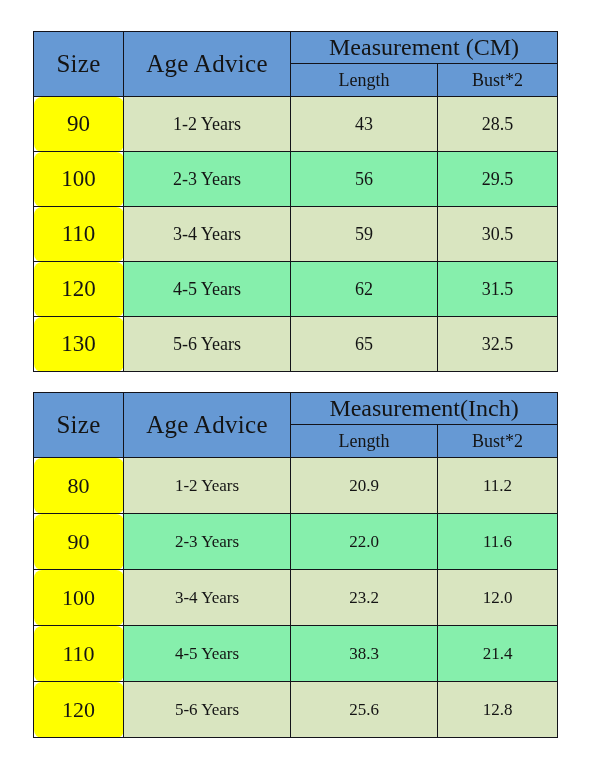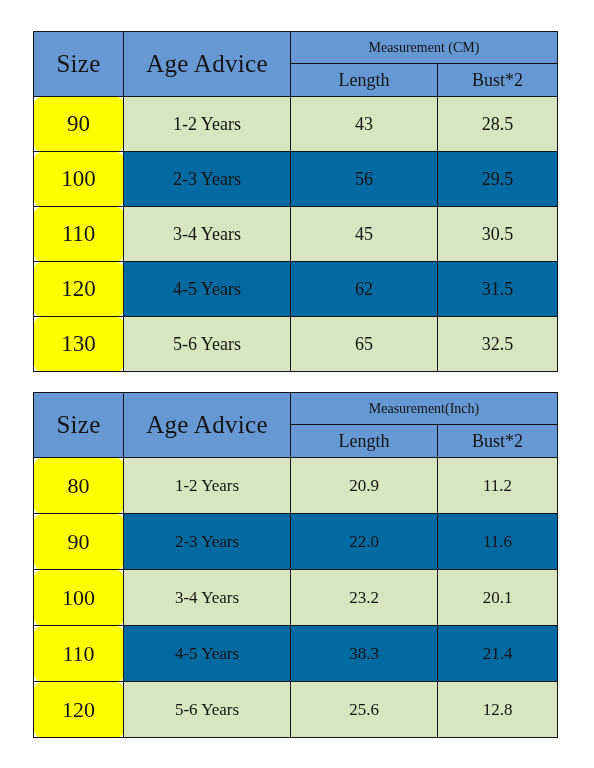--- a/index.html
+++ b/index.html
@@ -42,33 +42,33 @@
 
   
   .hd {
     background: #6699d4;
   }
   .hd-size, .hd-age {
     font-size: 25px;
     letter-spacing: 0.3px;
   }
   .hd-meas {
-    font-size: 14px;
+    font-size: 24px;
     height: 31px;
   }
   .hd-sub {
     font-size: 18px;
     height: 32px;
   }
   #table-cm .hd-size, #table-cm .hd-age { height: 63px; }
   #table-in .hd-size, #table-in .hd-age { height: 63px; }
 
   
   .row-green td { background: #d9e5c0; }
-  .row-peach td { background: #0369a1; }
+  .row-peach td { background: #86efac; }
   .row-green td.cell-size,
   .row-peach td.cell-size { background: #ffff00; }
 
   .cell-size {
     font-size: 23px;
     font-weight: bold;
     font-family: "Liberation Serif", "DejaVu Serif", serif;
     border-radius: 8px;
   }
   .cell-age, .cell-num {
@@ -109,21 +109,21 @@
     </tr>
     <tr class="row-peach">
       <td class="cell-size">100</td>
       <td class="cell-age">2-3 Years</td>
       <td class="cell-num">56</td>
       <td class="cell-num">29.5</td>
     </tr>
     <tr class="row-green">
       <td class="cell-size">110</td>
       <td class="cell-age">3-4 Years</td>
-      <td class="cell-num">45</td>
+      <td class="cell-num">59</td>
       <td class="cell-num">30.5</td>
     </tr>
     <tr class="row-peach">
       <td class="cell-size">120</td>
       <td class="cell-age">4-5 Years</td>
       <td class="cell-num">62</td>
       <td class="cell-num">31.5</td>
     </tr>
     <tr class="row-green">
       <td class="cell-size">130</td>
@@ -162,21 +162,21 @@
     <tr class="row-peach">
       <td class="cell-size">90</td>
       <td class="cell-age">2-3 Years</td>
       <td class="cell-num">22.0</td>
       <td class="cell-num">11.6</td>
     </tr>
     <tr class="row-green">
       <td class="cell-size">100</td>
       <td class="cell-age">3-4 Years</td>
       <td class="cell-num">23.2</td>
-      <td class="cell-num">20.1</td>
+      <td class="cell-num">12.0</td>
     </tr>
     <tr class="row-peach">
       <td class="cell-size">110</td>
       <td class="cell-age">4-5 Years</td>
       <td class="cell-num">38.3</td>
       <td class="cell-num">21.4</td>
     </tr>
     <tr class="row-green">
       <td class="cell-size">120</td>
       <td class="cell-age">5-6 Years</td>

